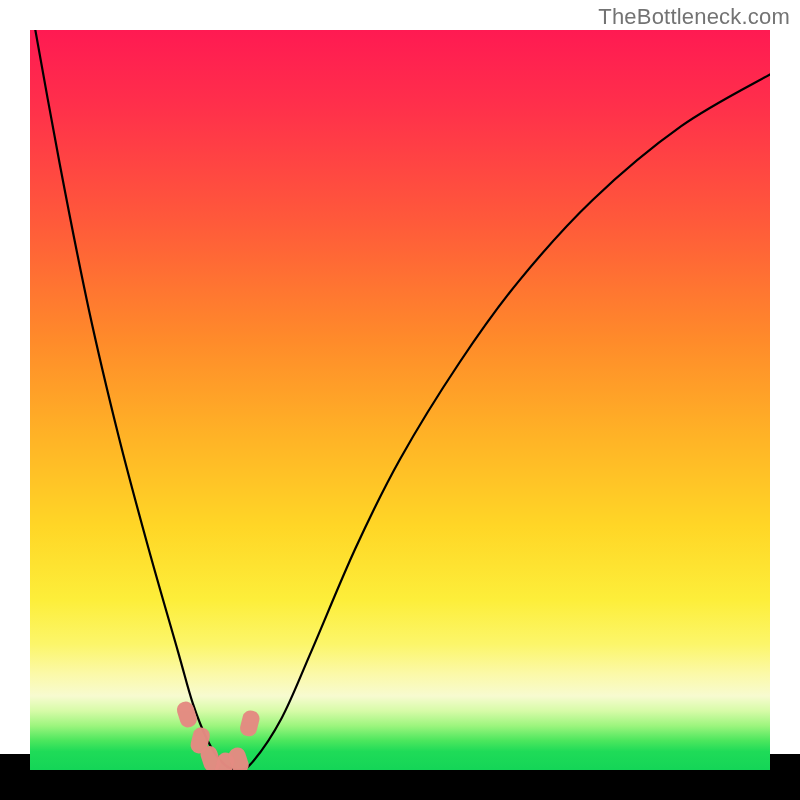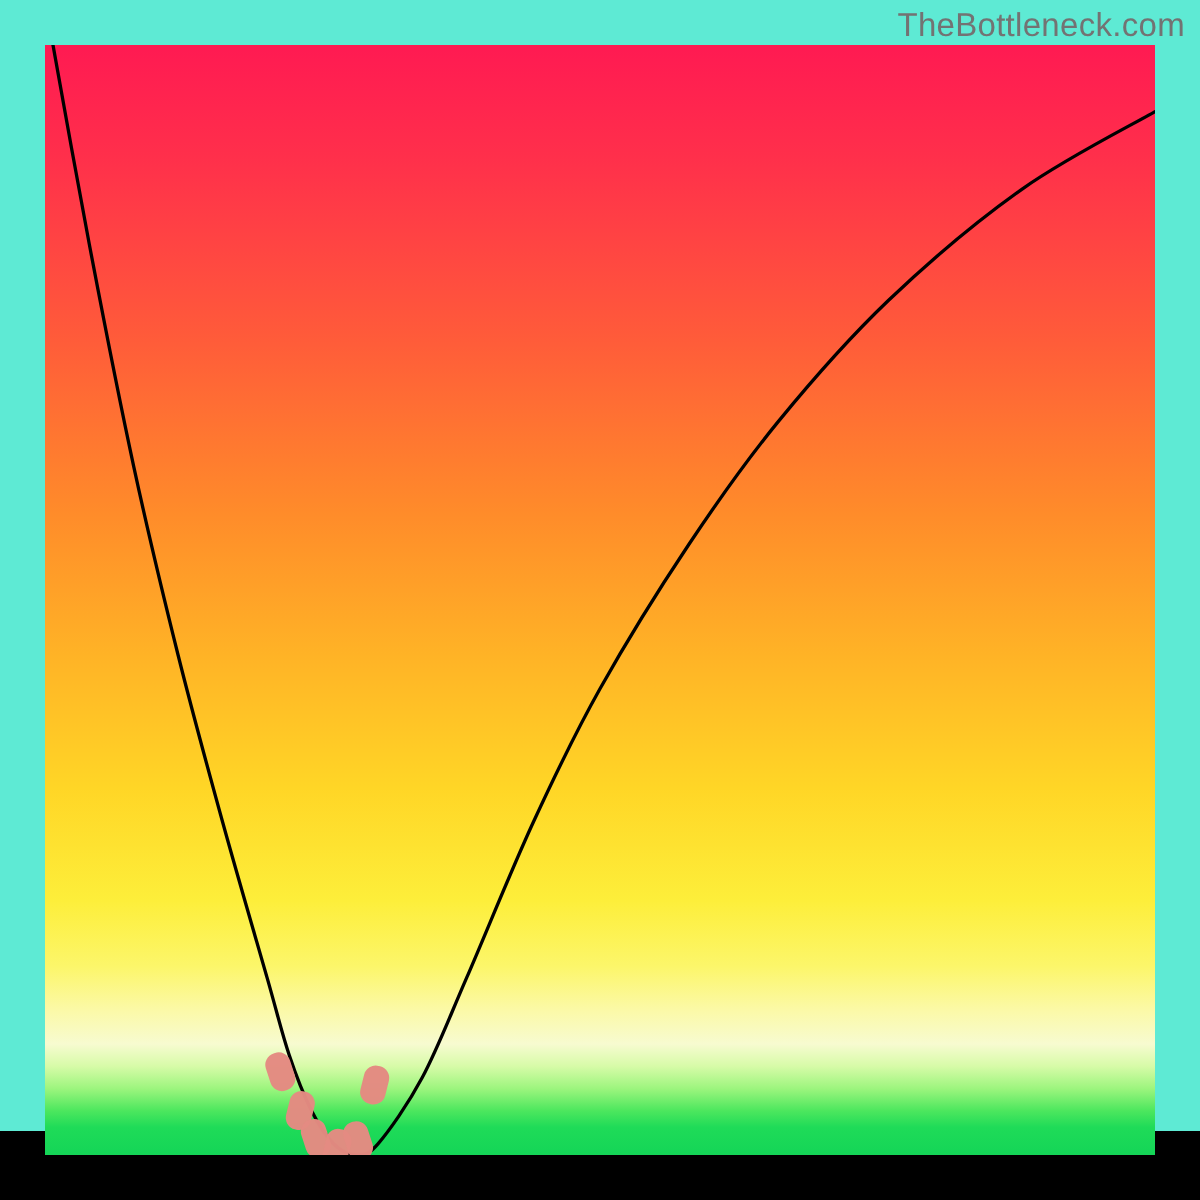--- a/index.html
+++ b/index.html
@@ -10,21 +10,21 @@
     background: #000;
     overflow: hidden;
     font-family: Arial, Helvetica, sans-serif;
   }
   .frame {
     position: absolute;
     top: 0;
     left: 0;
     width: 800px;
     height: 754px;
-    background: #5eead4;
+    background: #ffffff;
     text-align: right;
   }
   .watermark {
     position: absolute;
     top: 4px;
     right: 10px;
     color: #737373;
     font-size: 22px;
     font-weight: 400;
     letter-spacing: 0.2px;

